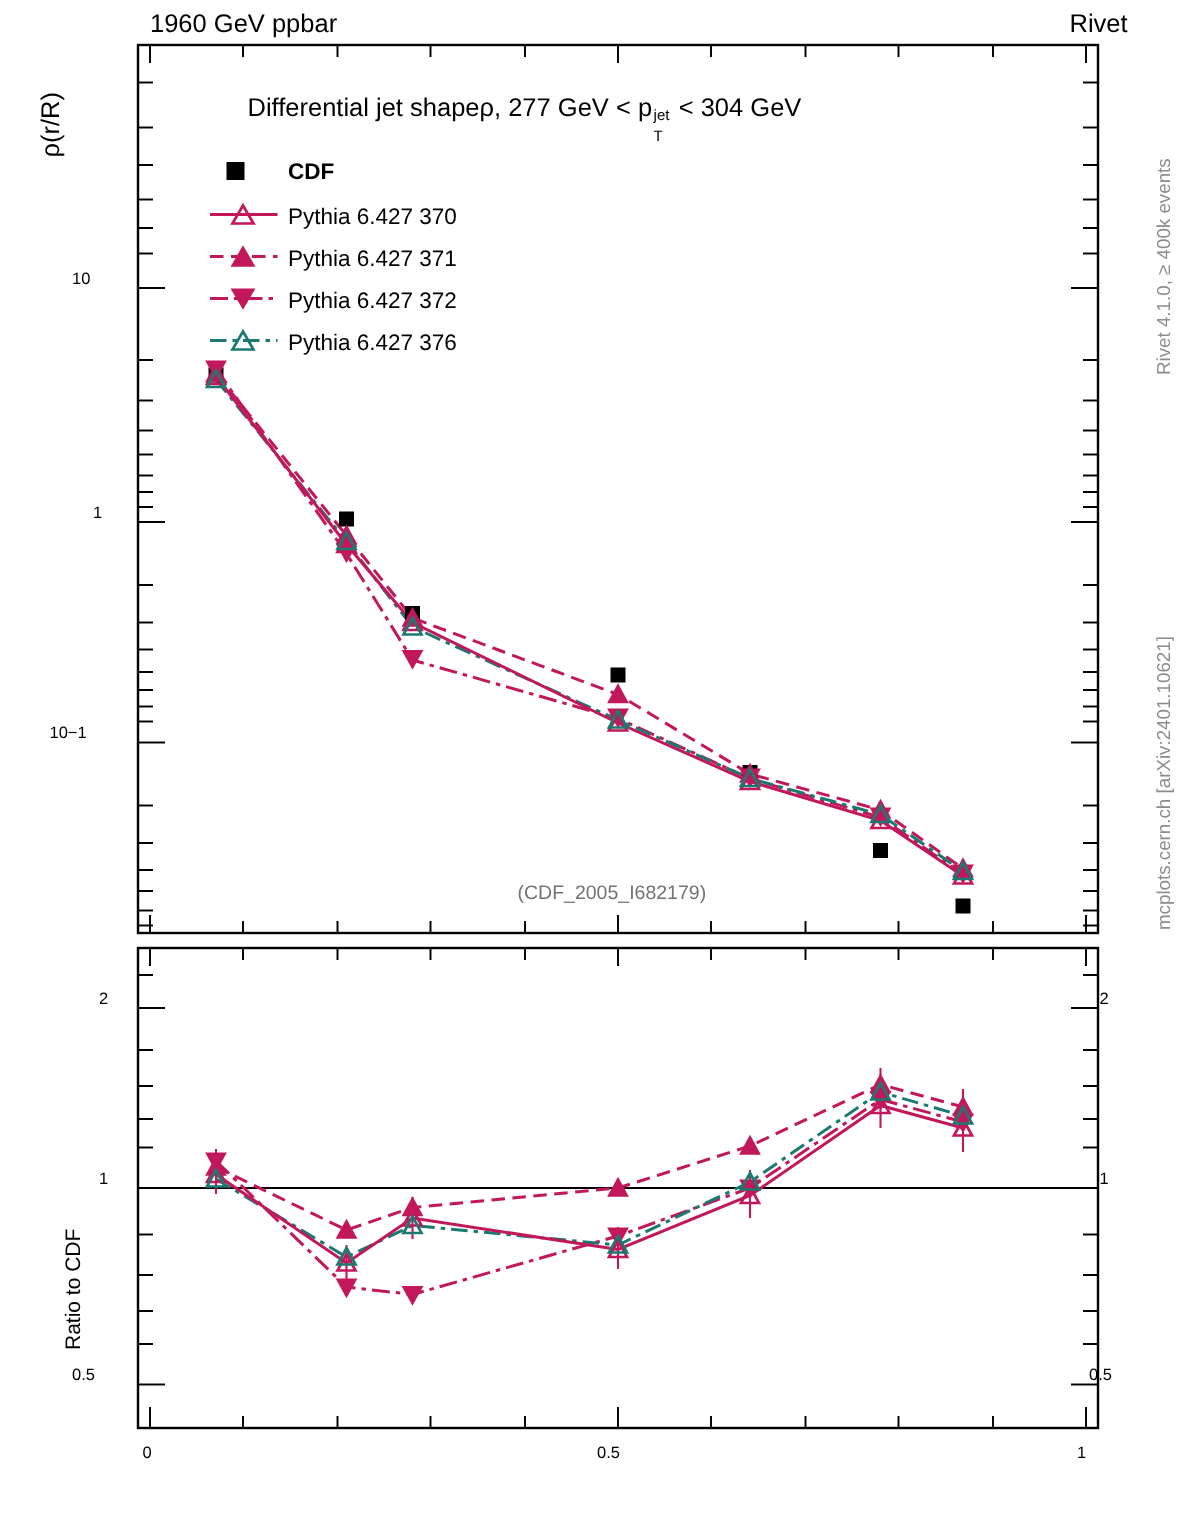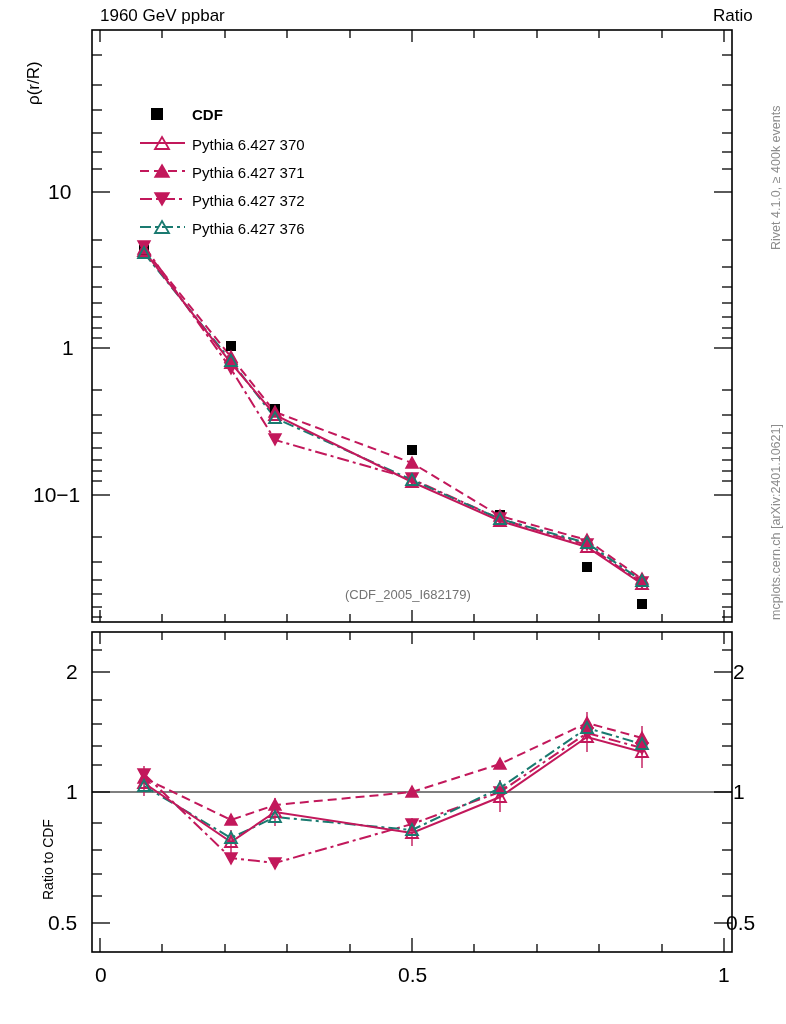--- a/index.html
+++ b/index.html
@@ -5,38 +5,41 @@
   html,body{margin:0;padding:0;}
   body{width:786px;height:1024px;background:#ffffff;font-family:"Liberation Sans",sans-serif;color:#000;}
   #root{position:relative;width:786px;height:1024px;}
   .txt{position:absolute;white-space:nowrap;}
   .rot90{transform-origin:0 0;transform:rotate(-90deg);}
   .gray{color:#737373;}
   svg{position:absolute;left:0;top:0;}
   .hdr{font-size:17px;}
   .title{font-size:17px;}
   .legtxt{font-size:15px;}
-  .ticklbl{font-size:21px;}
+  .ticklbl{font-size:11px;}
   .axlbl{font-size:17px;}
   .small{font-size:13px;}
   .side{font-size:12.5px;color:#8c8c8c;}
 </style>
 </head>
 <body>
 
 <div id="root">
 
   <div class="txt hdr" style="left:100px;top:6px;">1960 GeV ppbar</div>
-  <div class="txt hdr" style="left:713px;top:6px;">Ratio</div>
+  <div class="txt hdr" style="left:713px;top:6px;">Rivet</div>
 
   <div class="txt side rot90" style="left:769px;top:250px;">Rivet 4.1.0, ≥ 400k events</div>
   <div class="txt side rot90" style="left:769px;top:620px;">mcplots.cern.ch [arXiv:2401.10621]</div>
 
   <div class="txt axlbl rot90" style="left:24px;top:105px;">ρ(r/R)</div>
 
+  <div class="txt title" style="left:165px;top:62px;">
+    <span>Differential jet shape</span><span>ρ</span><span>, 277 GeV &lt; p</span><span style="position:relative;display:inline-block;width:0;"><span style="position:absolute;left:1px;top:9px;font-size:10px;">T</span><span style="position:absolute;left:1px;top:-5px;font-size:10px;">jet</span></span><span style="padding-left:13px;"> &lt; 304 GeV</span>
+  </div>
 
   <div class="txt small gray" style="left:345px;top:587px;">(CDF_2005_I682179)</div>
 
   <div class="txt ticklbl" style="left:48px;top:180px;">10</div>
   <div class="txt ticklbl" style="left:62px;top:336px;">1</div>
   <div class="txt ticklbl" style="left:33px;top:483px;text-align:right;">10−1</div>
 
   <div class="txt axlbl rot90" style="left:40px;top:900px;font-size:14px;">Ratio to CDF</div>
   <div class="txt ticklbl" style="left:66px;top:660px;">2</div>
   <div class="txt ticklbl" style="left:66px;top:780px;">1</div>

